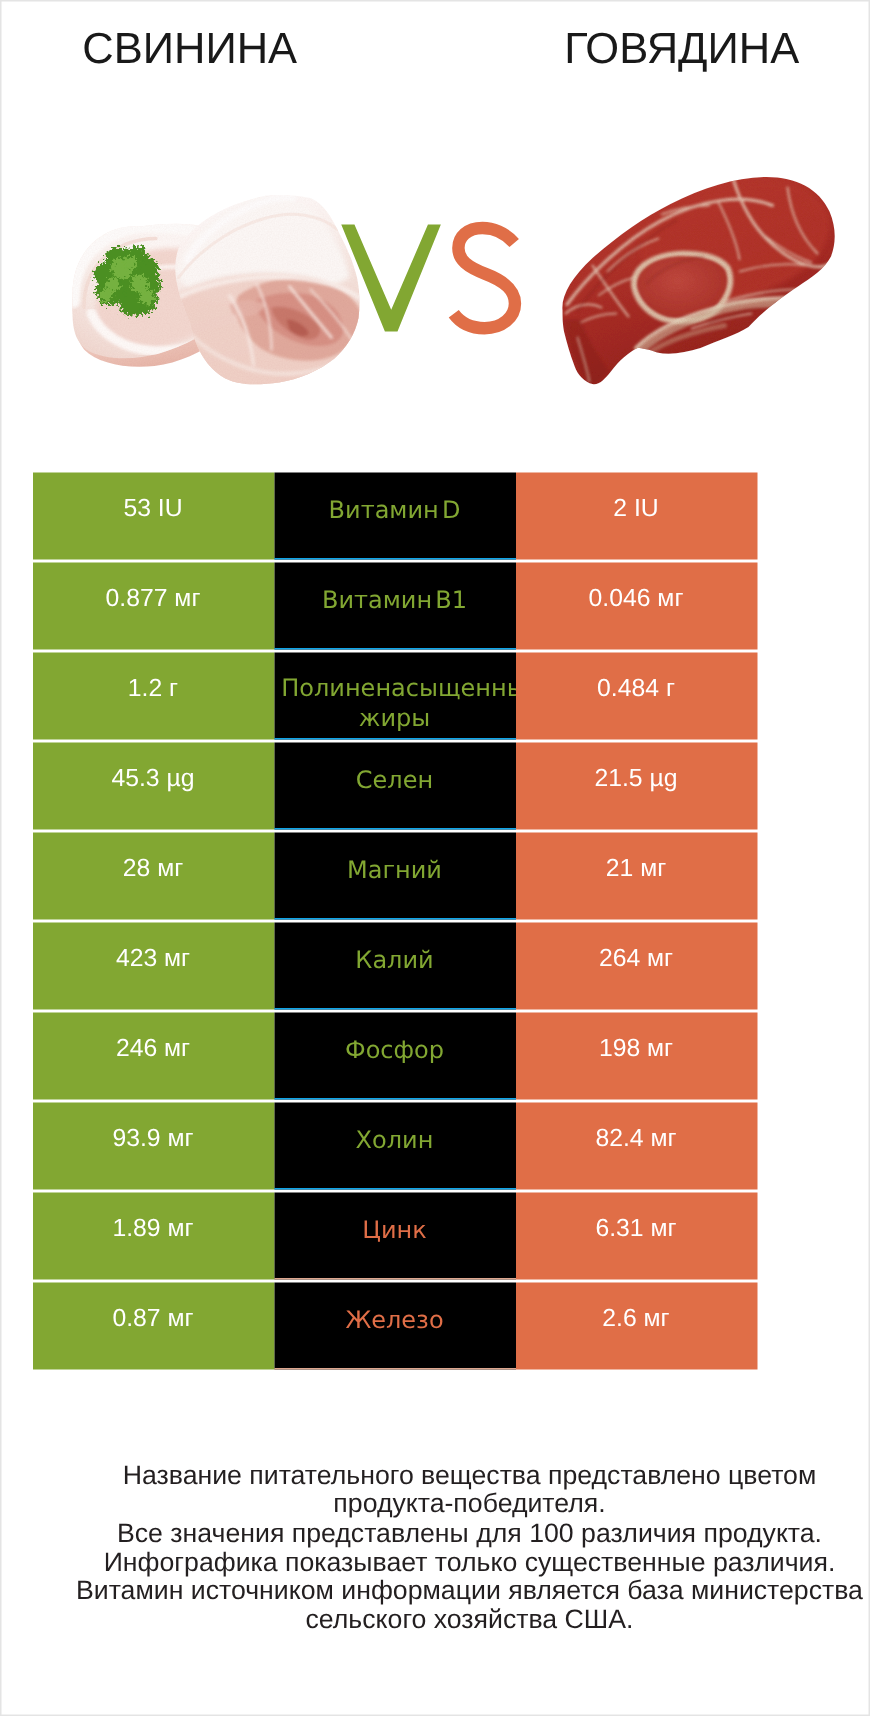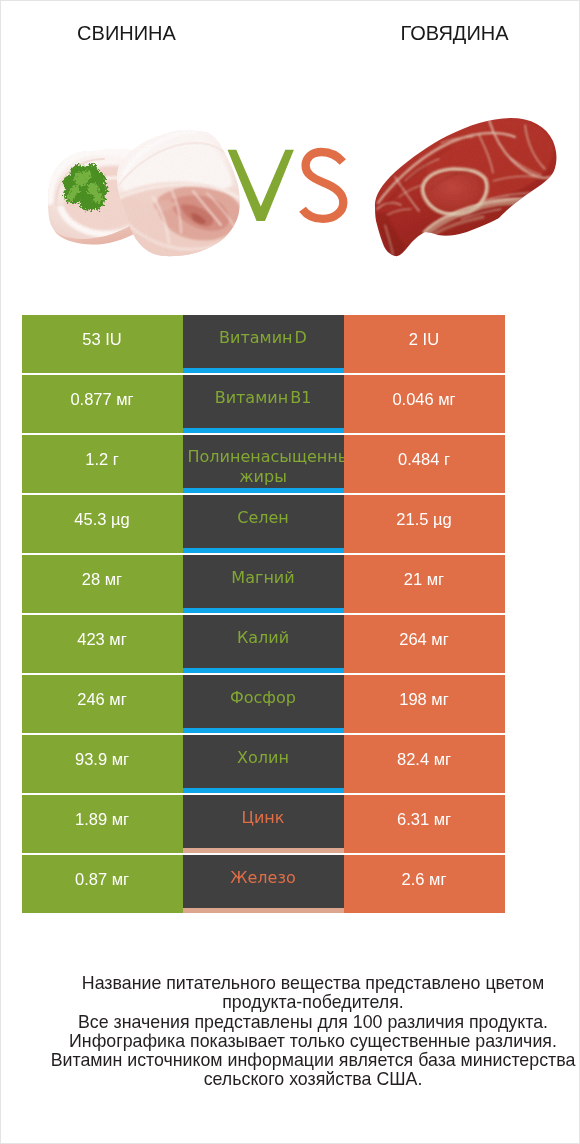--- a/index.html
+++ b/index.html
@@ -3,38 +3,38 @@
 <meta charset="utf-8">
 <title>vs</title>
 <style>
   html,body{margin:0;padding:0;background:#ffffff;}
   body{width:580px;height:1144px;font-family:"Liberation Sans",sans-serif;overflow:hidden;
        -webkit-font-smoothing:antialiased;}
   .page{position:relative;width:580px;height:1144px;box-sizing:border-box;
         border:1px solid #e4e4e4;background:#ffffff;overflow:hidden;}
 
   
-  .hdr-title{position:absolute;top:19px;font-size:20px;line-height:27px;color:#191919;
+  .hdr-title{position:absolute;top:19px;font-size:29px;line-height:27px;color:#191919;
              white-space:nowrap;text-align:center;}
   #title-left{left:25px;width:201px;}
   #title-right{left:353px;width:201px;}
 
   
   .hero{position:absolute;left:0;top:0;width:580px;height:300px;pointer-events:none;}
   .hero svg{display:block;}
 
   
   .table{position:absolute;left:20.5px;top:313.5px;width:537px;}
   .row{display:flex;height:58px;margin-bottom:2px;}
   .cell{width:161px;height:58px;box-sizing:border-box;
         display:flex;align-items:center;justify-content:center;overflow:hidden;}
   .cell-left{background:#82a732;}
   .cell-right{background:#e06e47;}
   .val{font-size:16.5px;color:#ffffff;white-space:nowrap;position:relative;top:-4px;}
-  .cell-name{background:#404040;border-bottom:5px solid #0ea5e9;}
+  .cell-name{background:#000000;border-bottom:1px solid #0ea5e9;}
   .cell-name.win-right{border-bottom-color:#dda78f;}
   .nm{display:block;width:179px;text-align:center;
       font-family:"DejaVu Sans",sans-serif;font-size:16px;line-height:19.8px;
       word-spacing:-3px;position:relative;top:-3px;color:#82a732;}
   .win-right .nm{color:#e06e47;}
   .nm.two{text-indent:14px;top:6px;}
 
   
   .foot{position:absolute;left:0;top:973px;width:580px;text-align:center;
         font-size:17.8px;line-height:19.3px;color:#231f20;padding-left:22px;}

